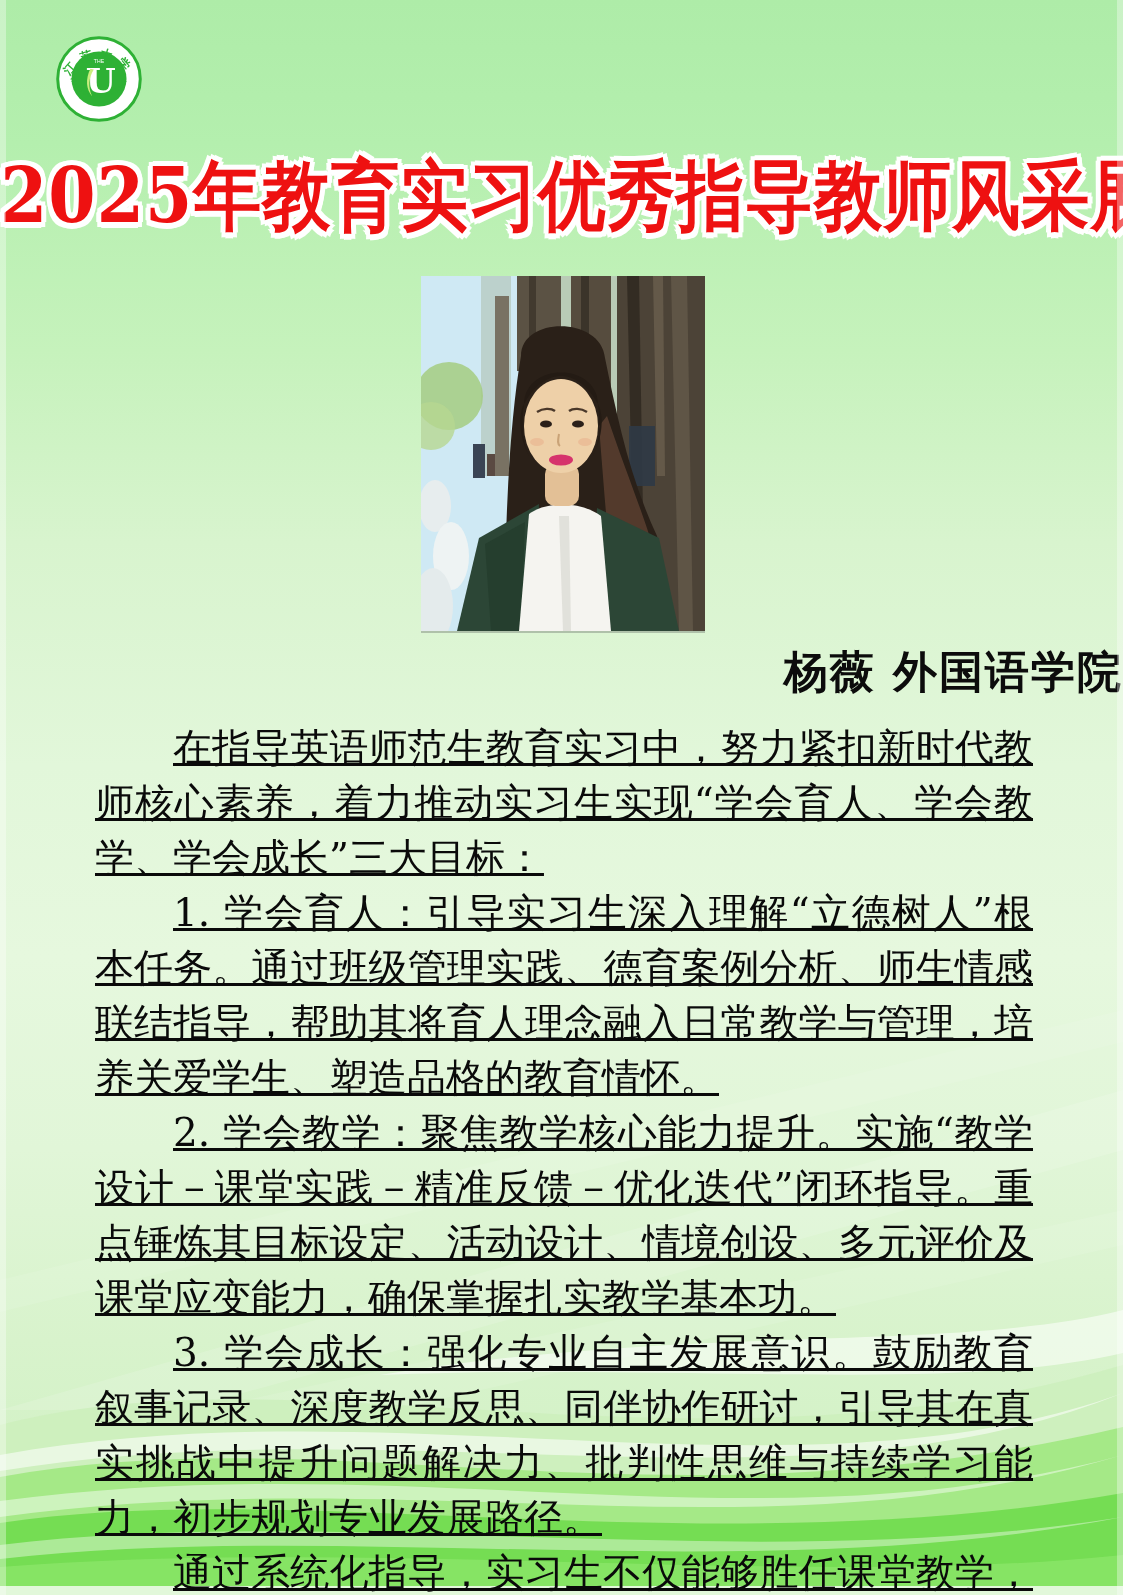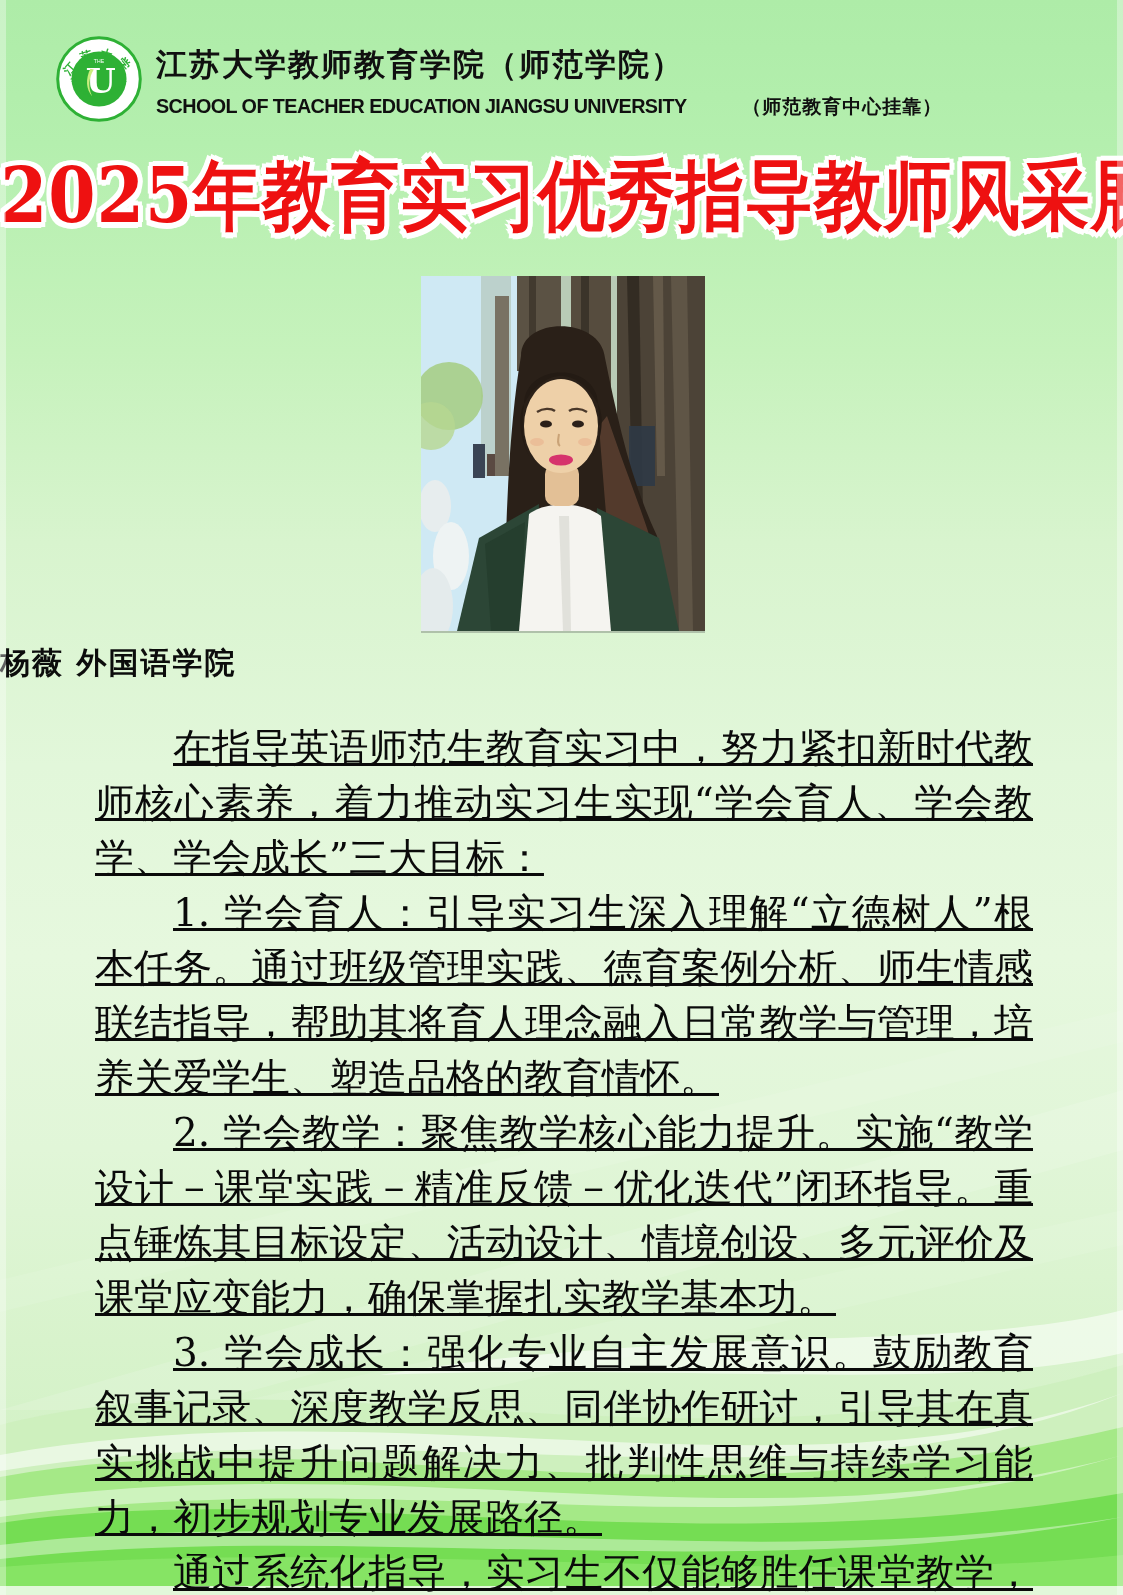--- a/index.html
+++ b/index.html
@@ -29,22 +29,22 @@
     font-family:"DejaVu Serif","Liberation Serif",serif;
     text-shadow:-4px -4px 0 #fff,4px -4px 0 #fff,-4px 4px 0 #fff,4px 4px 0 #fff,
                  0 -5px 0 #fff,0 5px 0 #fff,-5px 0 0 #fff,5px 0 0 #fff;
     white-space:nowrap;
   }
   
   .photo{position:absolute;left:421px;top:276px;width:284px;height:355px;
          box-shadow:0 2px 0 rgba(120,130,120,.45);}
   .photo svg{display:block;width:100%;height:100%;}
   
-  .caption{position:absolute;top:643px;left:0;width:100%;text-align:left;
-           font-size:30px;font-weight:bold;color:#0c0c0c;letter-spacing:2px;
+  .caption{position:absolute;top:643px;left:0;width:100%;text-align:right;
+           font-size:44px;font-weight:bold;color:#0c0c0c;letter-spacing:2px;
            font-family:"DejaVu Sans","Liberation Sans",sans-serif;}
   
   .body-text{position:absolute;left:95px;top:720px;width:938px;
              font-size:39px;line-height:55px;color:#0a0a0a;text-align:justify;
              font-family:"DejaVu Serif","Liberation Serif",serif;}
   .body-text p{margin:0;text-indent:2em;text-decoration:underline;}
   
   .rays,.waves{position:absolute;left:0;width:1123px;pointer-events:none;}
   .rays{top:980px;height:430px;}
   .waves{bottom:0;height:290px;}
@@ -83,27 +83,20 @@
         <textPath href="#arcTop" startOffset="50%" text-anchor="middle">江苏大学</textPath>
       </text>
       <path id="arcBot" d="M 16,48 A 36,36 0 0 0 84,48" fill="none"></path>
       <text font-size="7.2" font-weight="bold" fill="#2eb135" font-family="Liberation Sans, sans-serif" letter-spacing="1">
         <textPath href="#arcBot" startOffset="50%" text-anchor="middle">JIANGSU UNIVERSITY</textPath>
       </text>
       <text x="50" y="31" font-size="6" fill="#ffffff" text-anchor="middle" font-family="Liberation Sans, sans-serif">THE</text>
       <text x="52" y="66" font-size="40" font-weight="bold" fill="#ffffff" text-anchor="middle" font-family="DejaVu Serif, serif">U</text>
       <path d="M40,38 C34,50 35,62 42,70 C37,60 38,48 44,39 Z" fill="#c8ee7e"></path>
     </svg>
-    <div class="org-block">
-      <div class="org-cn">江苏大学教师教育学院（师范学院）</div>
-      <div class="org-row">
-        <span class="org-en">SCHOOL OF TEACHER EDUCATION JIANGSU UNIVERSITY</span>
-        <span class="org-note">（师范教育中心挂靠）</span>
-      </div>
-    </div>
   </div>
 
   <div class="main-title">2025年教育实习优秀指导教师风采展</div>
 
   <div class="photo">
     <svg viewBox="0 0 284 355" preserveAspectRatio="none">
       <rect width="284" height="355" fill="#b9cbb6"></rect>
       <rect x="0" y="0" width="110" height="355" fill="#cfe9f4"></rect>
       <rect x="60" y="0" width="30" height="200" fill="#a9b9a4" opacity="0.5"></rect>
 

